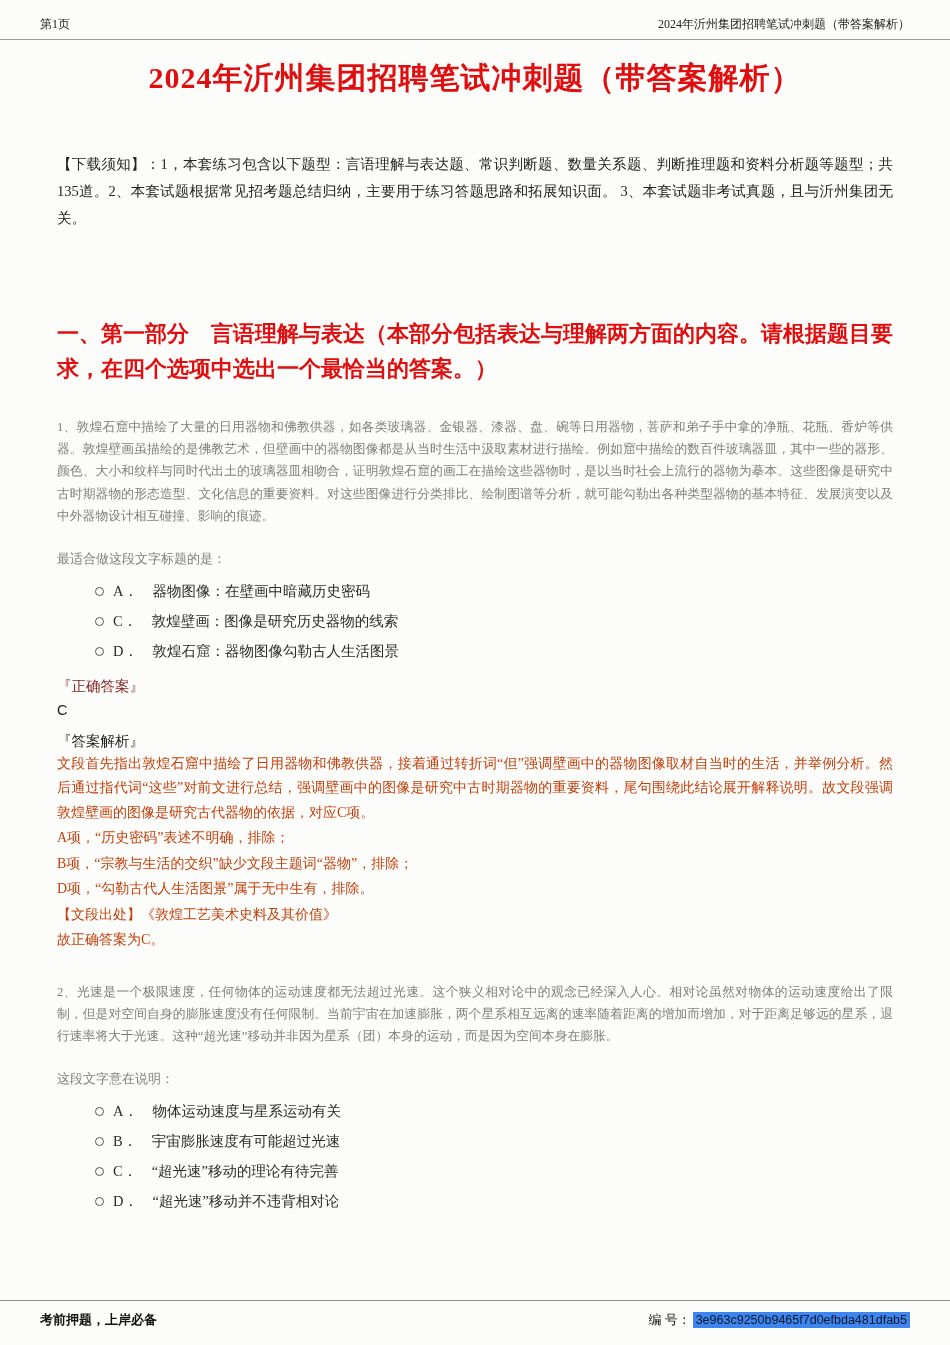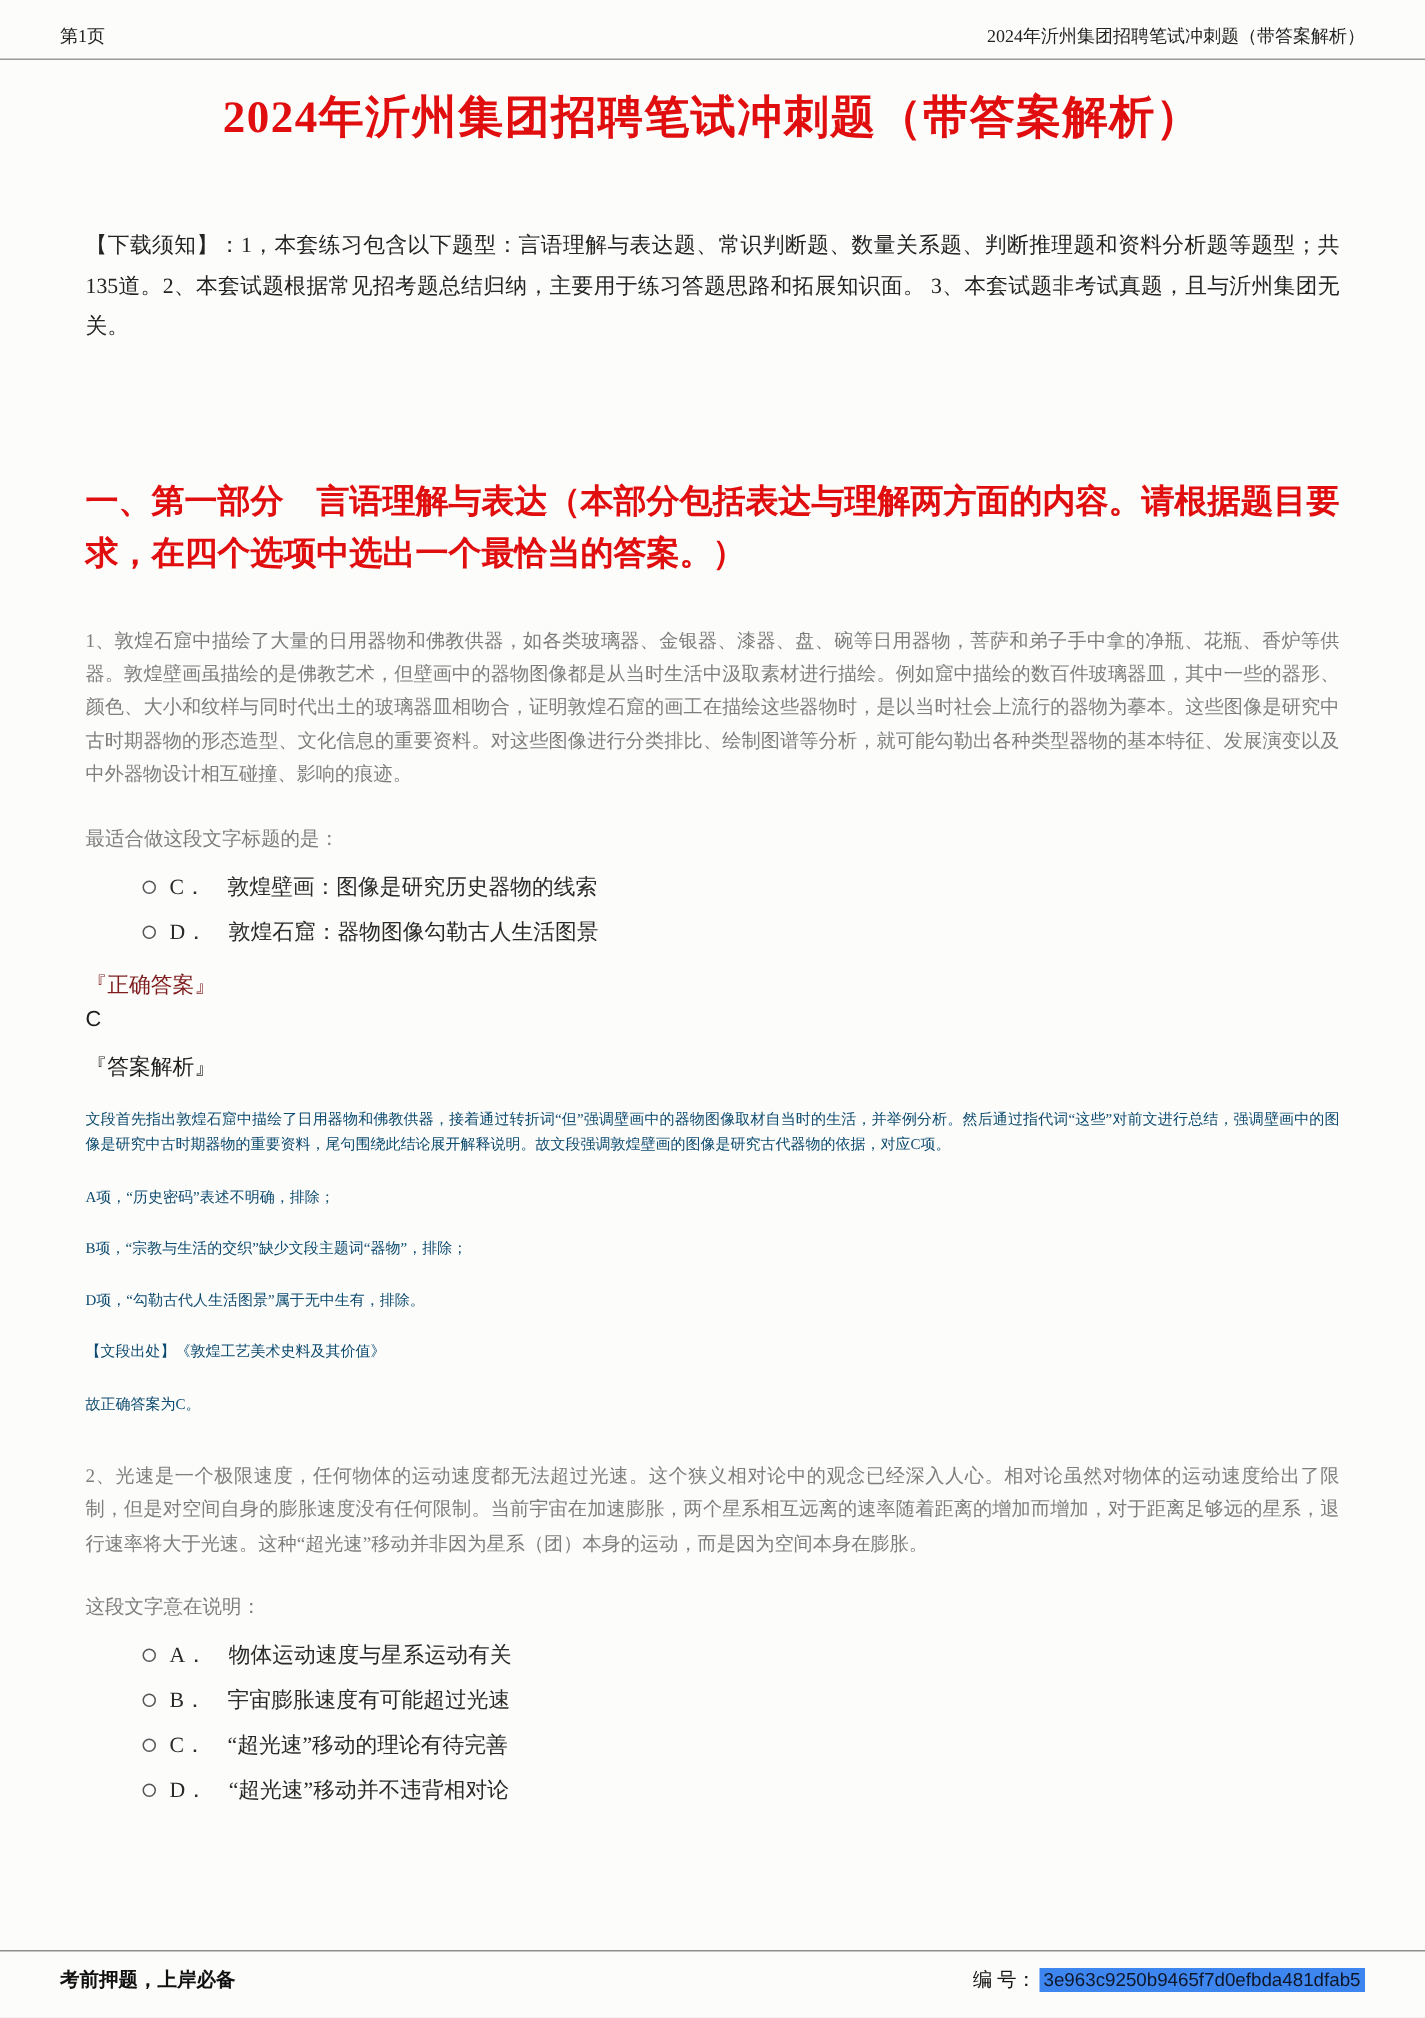--- a/index.html
+++ b/index.html
@@ -53,21 +53,21 @@
   .options { margin-top:14px; margin-left:38px; }
   .option { display:flex; align-items:center; margin:11px 0; font-size:14.5px; color:#2a2a2a; }
   .radio {
     width:9px; height:9px; border:1.4px solid #555; border-radius:50%;
     margin-right:9px; background:#fff; flex:0 0 auto; display:inline-block;
   }
 
   .answer-label { margin-top:16px; font-size:14.5px; color:#7f1d1d; }
   .answer-letter { margin-top:6px; font-size:14.5px; color:#1d1d1d; font-family:"Liberation Sans","DejaVu Sans",sans-serif; }
   .analysis-label { margin-top:14px; font-size:14.5px; color:#1d1d1d; }
-  .analysis-p { margin-top:17px; font-size:10px; color:#0c4a6e; line-height:1.75; text-align:justify; }
+  .analysis-p { margin-top:1px; font-size:14px; color:#c2410c; line-height:1.75; text-align:justify; }
   .q2-stem { margin-top:28px; }
 </style>
 </head>
 <body>
 
 <div class="page">
 
   <div class="page-header">
     <span>第1页</span>
     <span>2024年沂州集团招聘笔试冲刺题（带答案解析）</span>
@@ -78,20 +78,24 @@
     <h1 class="doc-title">2024年沂州集团招聘笔试冲刺题（带答案解析）</h1>
 
     <p class="notice">【下载须知】：1，本套练习包含以下题型：言语理解与表达题、常识判断题、数量关系题、判断推理题和资料分析题等题型；共135道。2、本套试题根据常见招考题总结归纳，主要用于练习答题思路和拓展知识面。 3、本套试题非考试真题，且与沂州集团无关。</p>
 
     <h2 class="section-heading">一、第一部分　言语理解与表达（本部分包括表达与理解两方面的内容。请根据题目要求，在四个选项中选出一个最恰当的答案。）</h2>
 
     <p class="stem">1、敦煌石窟中描绘了大量的日用器物和佛教供器，如各类玻璃器、金银器、漆器、盘、碗等日用器物，菩萨和弟子手中拿的净瓶、花瓶、香炉等供器。敦煌壁画虽描绘的是佛教艺术，但壁画中的器物图像都是从当时生活中汲取素材进行描绘。例如窟中描绘的数百件玻璃器皿，其中一些的器形、颜色、大小和纹样与同时代出土的玻璃器皿相吻合，证明敦煌石窟的画工在描绘这些器物时，是以当时社会上流行的器物为摹本。这些图像是研究中古时期器物的形态造型、文化信息的重要资料。对这些图像进行分类排比、绘制图谱等分析，就可能勾勒出各种类型器物的基本特征、发展演变以及中外器物设计相互碰撞、影响的痕迹。</p>
     <p class="prompt">最适合做这段文字标题的是：</p>
 
     <div class="options">
+      <div class="option">
+        <span class="radio"></span>
+        <span>A．　器物图像：在壁画中暗藏历史密码</span>
+      </div>
       <div class="option">
         <span class="radio"></span>
         <span>C．　敦煌壁画：图像是研究历史器物的线索</span>
       </div>
       <div class="option">
         <span class="radio"></span>
         <span>D．　敦煌石窟：器物图像勾勒古人生活图景</span>
       </div>
     </div>
 

